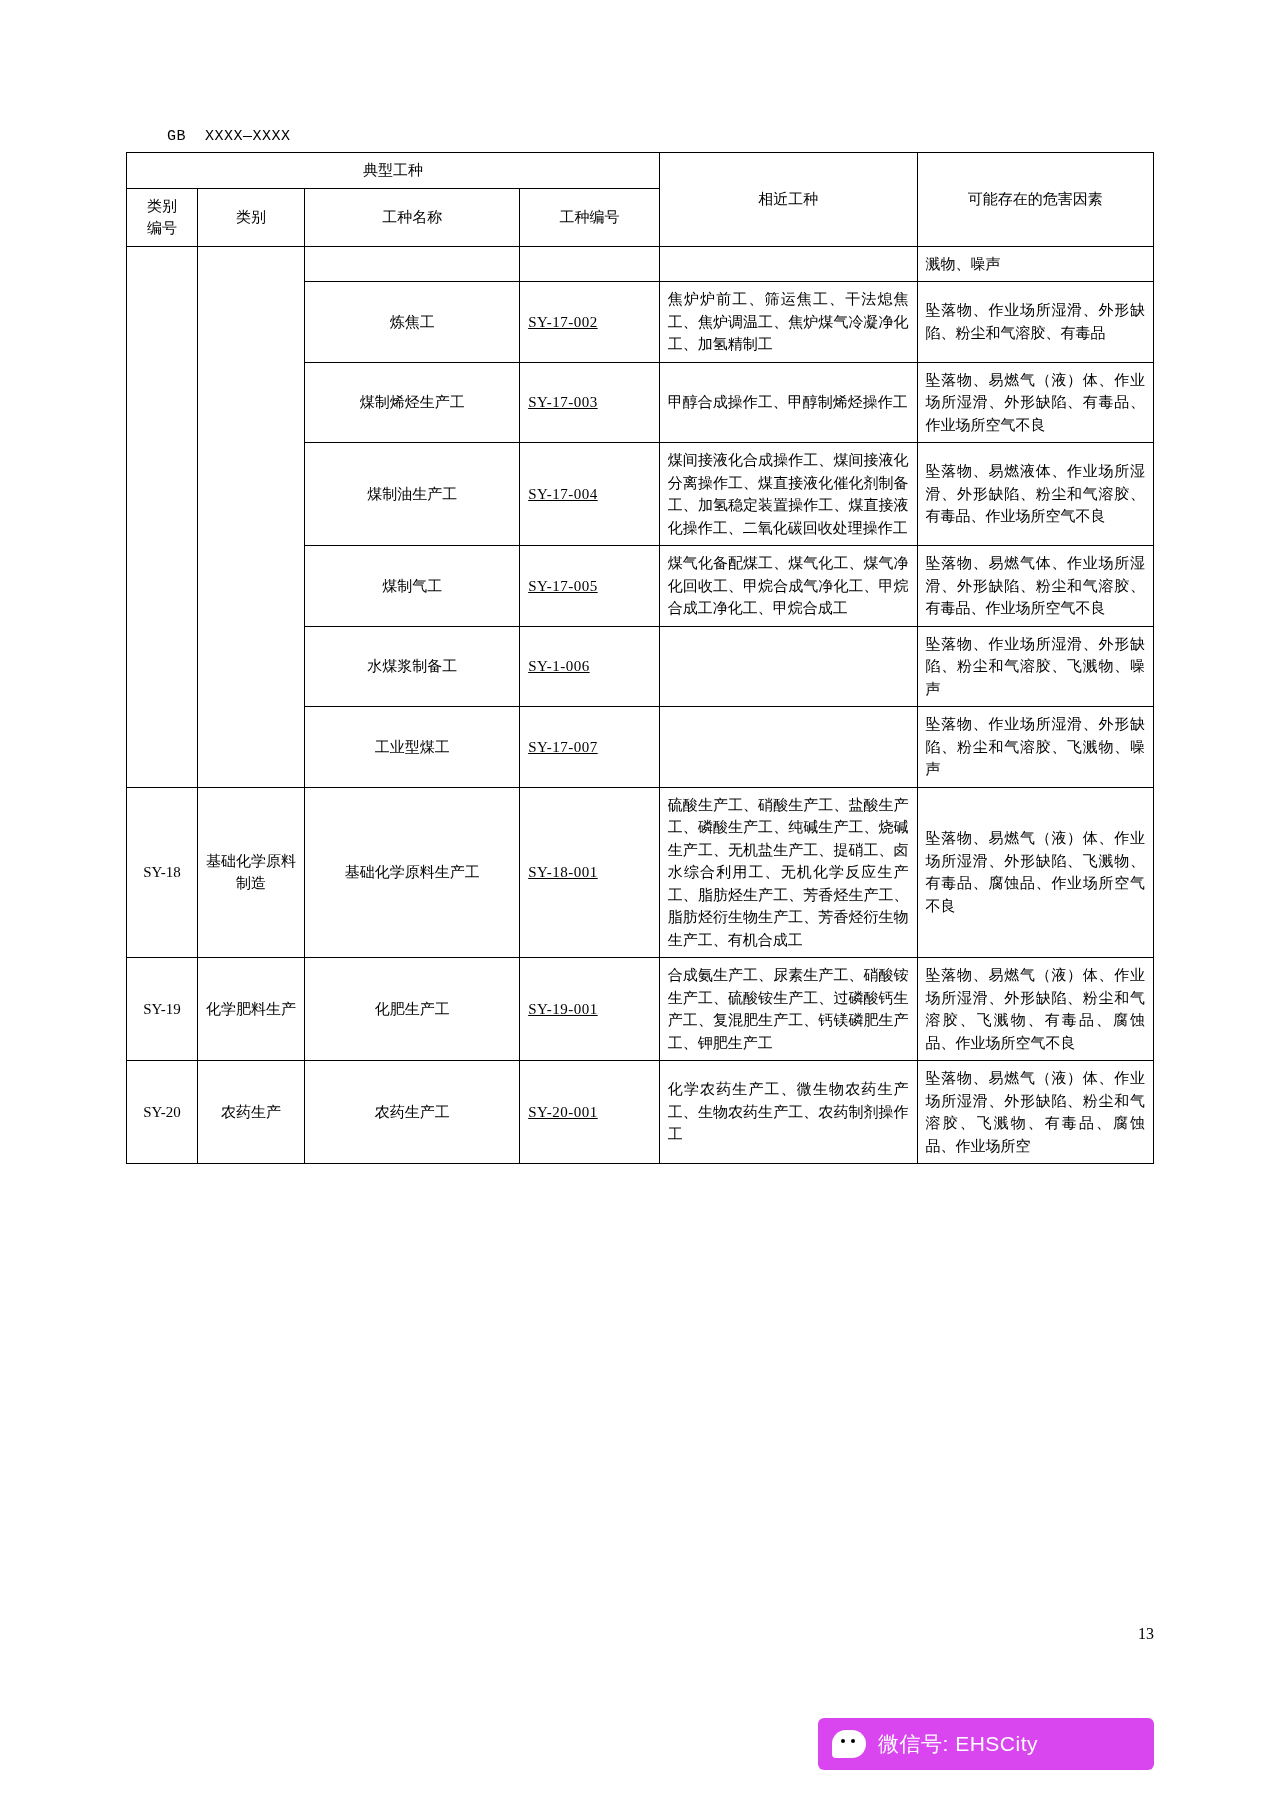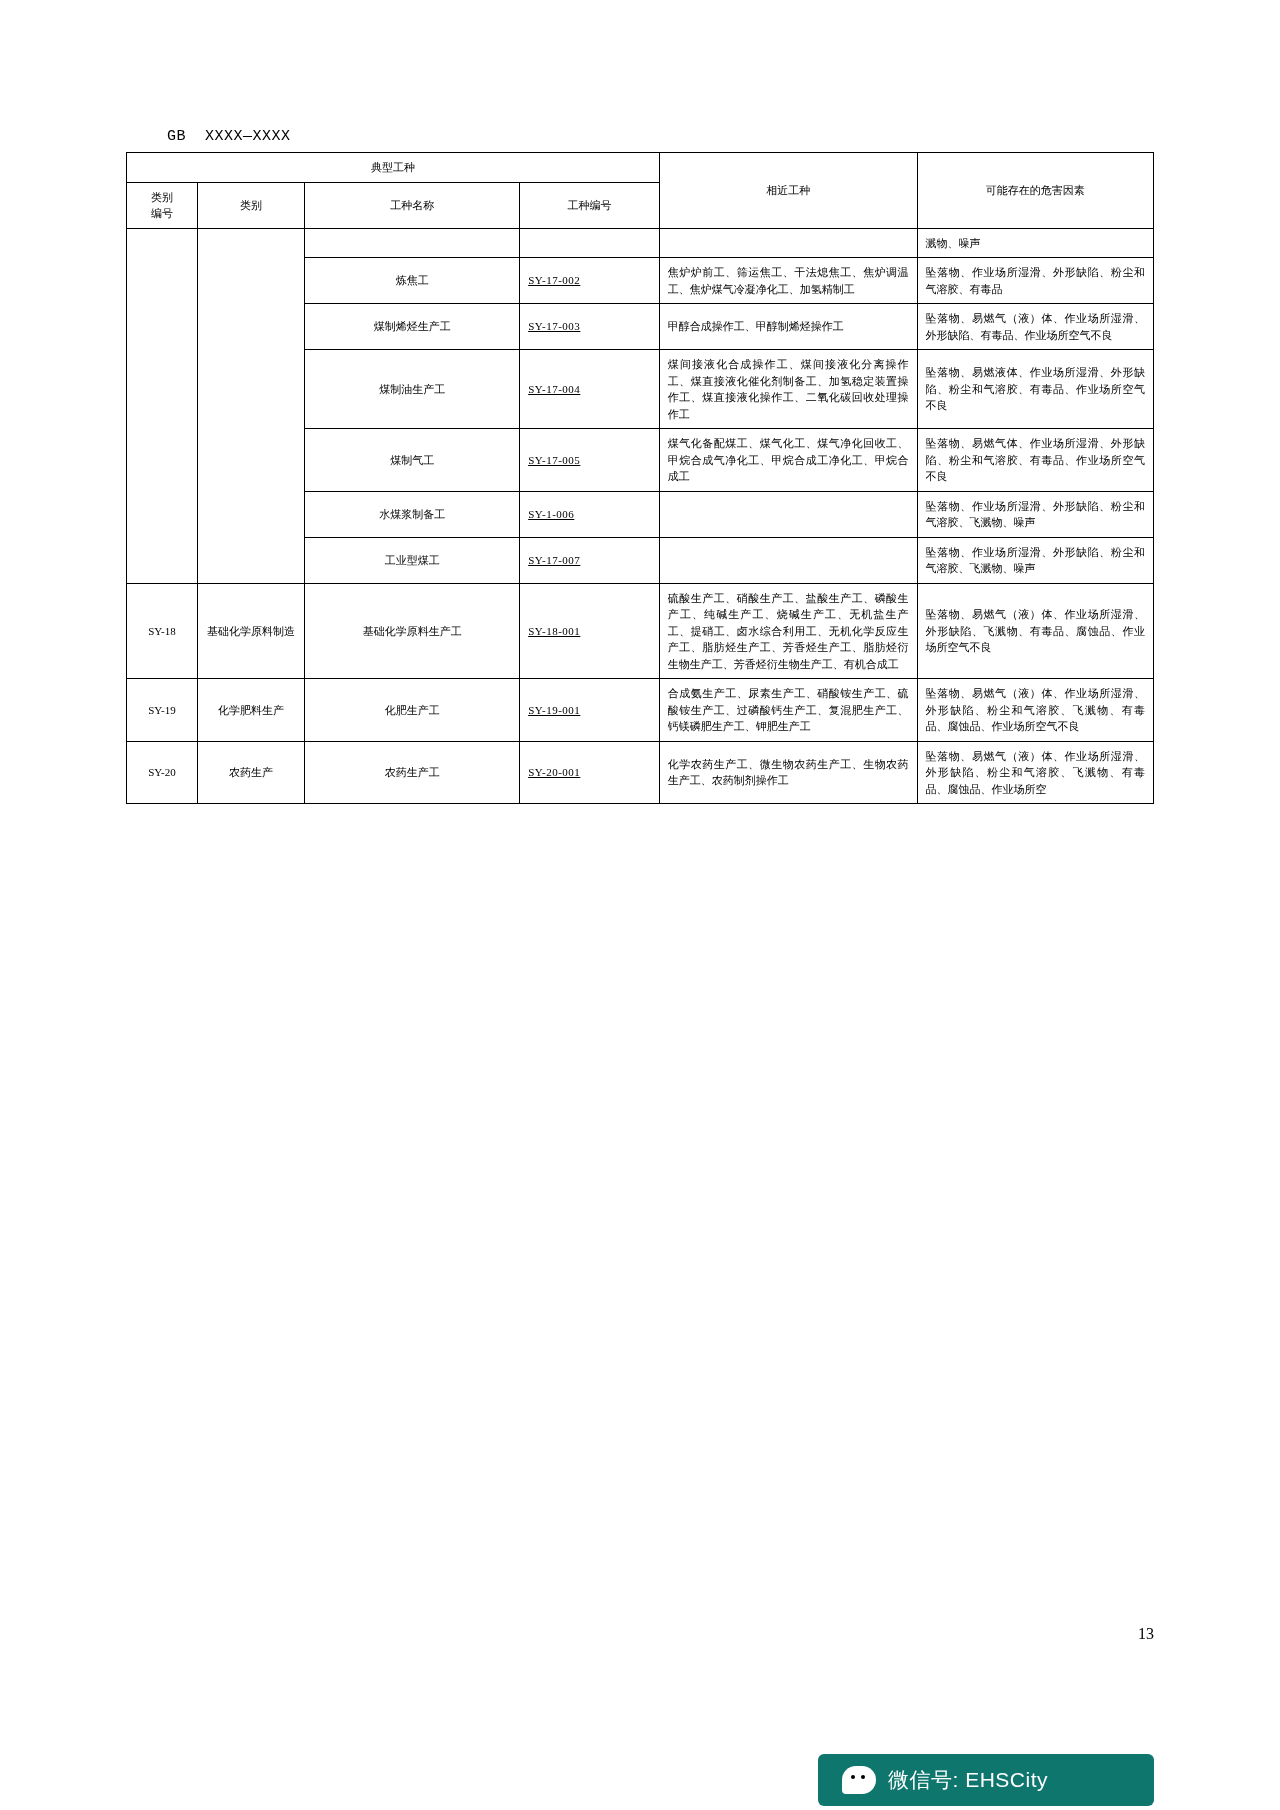--- a/index.html
+++ b/index.html
@@ -36,21 +36,21 @@
     left: 126px;
     top: 152px;
     width: 1028px;
     border-collapse: collapse;
     table-layout: fixed;
   }
   table.spec td, table.spec th {
     border: 1px solid #000000;
     vertical-align: middle;
     padding: 6px 8px;
-    font-size: 11px;
+    font-size: 15px;
     line-height: 1.5;
     font-weight: normal;
   }
   .c-cat-no  { width: 66px; }
   .c-cat     { width: 100px; }
   .c-job     { width: 200px; }
   .c-code    { width: 130px; }
   .c-near    { width: 240px; }
   .c-hazard  { width: 220px; }
 
@@ -73,27 +73,26 @@
     font-size: 16px;
     font-family: Liberation Serif, serif;
   }
 
   .wechat {
     position: absolute;
     left: 818px;
     top: 1718px;
     width: 336px;
     height: 52px;
-    background: #0f766e;
+    background: #d946ef;
     border-radius: 6px;
     display: flex;
     align-items: center;
-    padding-left: 24px;
+    padding-left: 14px;
     box-sizing: border-box;
-    margin-top: 36px;
   }
   .wechat .bubble {
     width: 34px;
     height: 28px;
     background: #ffffff;
     border-radius: 14px 14px 14px 4px;
     position: relative;
     flex: 0 0 auto;
   }
   .wechat .bubble:before,

